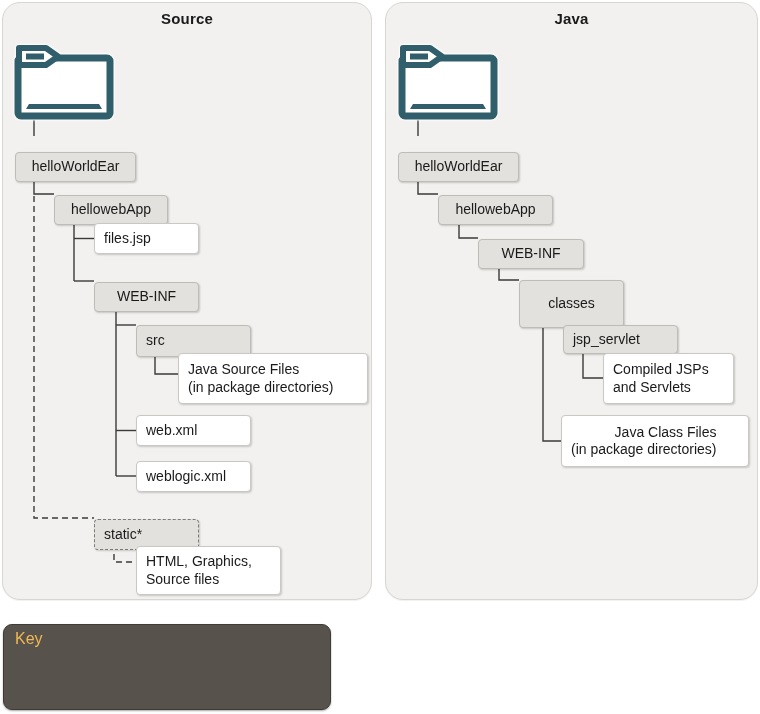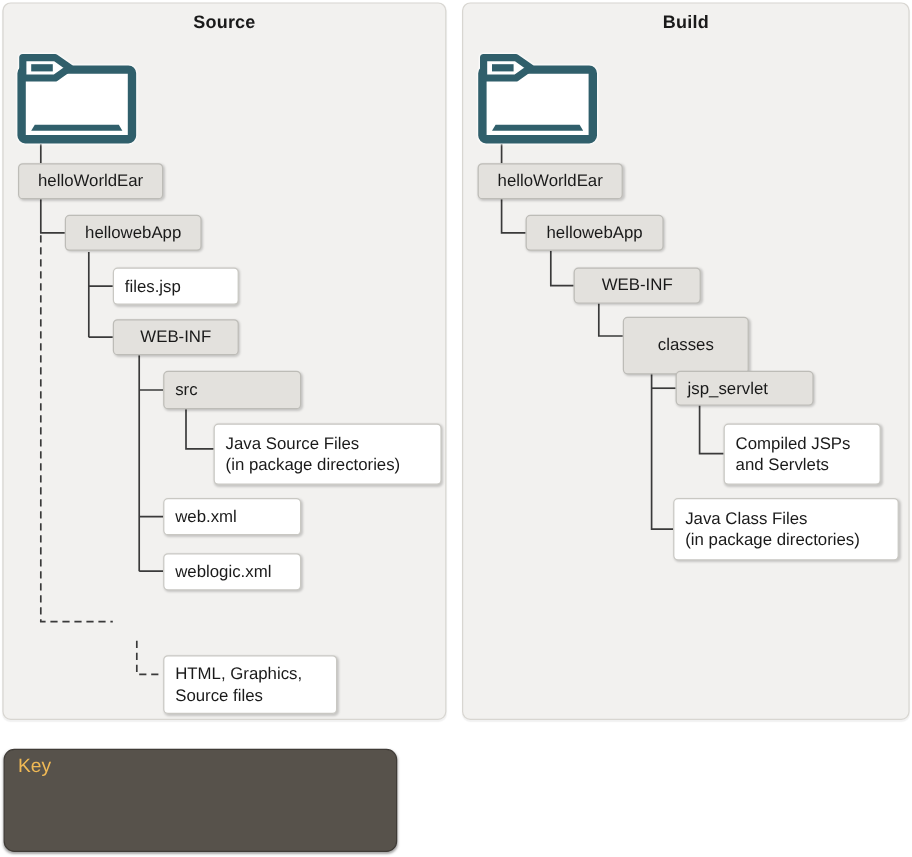--- a/index.html
+++ b/index.html
@@ -9,31 +9,31 @@
     --line:#3a3a3a; --folder-icon:#305f6b;
     --key-bg:#57524b; --key-border:#3f3b36; --key-title:#f0b955;
     --text:#1a1a1a;
   }
   *{margin:0;padding:0;box-sizing:border-box;}
   html,body{background:#fff;}
   body{font-family:"Liberation Sans","DejaVu Sans",sans-serif;color:var(--text);}
   .stage{position:relative;width:760px;height:714px;background:#fff;overflow:hidden;}
 
   .panel{position:absolute;background:var(--panel-bg);border:1px solid var(--panel-border);
-         border-radius:7px;box-shadow:0 1px 1px rgba(0,0,0,.06);}
+         border-radius:18px;box-shadow:0 1px 1px rgba(0,0,0,.06);}
   .panel-title{position:absolute;top:7px;left:0;right:0;text-align:center;
                font-size:15px;font-weight:700;letter-spacing:.2px;}
   .wires{position:absolute;left:0;top:0;pointer-events:none;}
   .wires .cl{fill:none;stroke:var(--line);stroke-width:1.4px;}
   .wires .dash{stroke-dasharray:6 4;}
 
   .node{position:absolute;display:flex;align-items:center;font-size:14px;
         border-radius:4px;line-height:1.22;white-space:pre-line;
         box-shadow:1px 1px 2px rgba(0,0,0,.18);}
-  .dir{background:var(--folder-box-bg);border:1px solid var(--folder-box-border);}
+  .dir{background:var(--folder-box-bg);border:1px solid var(--folder-box-border);margin-top:16px;}
   .file{background:var(--file-box-bg);border:1px solid var(--file-box-border);}
   .center{justify-content:center;}
   .lpad{padding-left:9px;padding-right:4px;}
   .dashed-box{border:1.5px dashed #7b7a76;}
 
   .folder-svg{position:absolute;filter:drop-shadow(0 0 1px #fff) drop-shadow(0 0 1px #fff);}
   .folder-svg .fstroke{fill:#fff;stroke:var(--folder-icon);}
   .folder-svg .ffill{fill:var(--folder-icon);}
 
   .keybox{position:absolute;background:var(--key-bg);border:1px solid var(--key-border);
@@ -82,27 +82,28 @@
 
     <div class="node dir lpad" style="left:133px;top:306px;width:115px;height:32px;"><span>src</span></div>
 
     <div class="node file lpad" style="left:175px;top:350px;width:190px;height:51px;"><span>Java Source Files
 (in package directories)</span></div>
 
     <div class="node file lpad" style="left:133px;top:412px;width:115px;height:31px;"><span>web.xml</span></div>
 
     <div class="node file lpad" style="left:133px;top:458px;width:115px;height:31px;"><span>weblogic.xml</span></div>
 
+    <div class="node dir dashed-box lpad" style="left:91px;top:500px;width:105px;height:31px;"><span>static*</span></div>
 
     <div class="node file lpad" style="left:133px;top:543px;width:145px;height:49px;"><span>HTML, Graphics,
 Source files</span></div>
   </section>
 
   <section class="panel" style="left:385px;top:2px;width:373px;height:598px;">
-    <div class="panel-title">Build</div>
+    <div class="panel-title">Java</div>
 
     <svg class="wires" width="373" height="598">
       <path class="cl" d="M32 117 V133"></path>
       <path class="cl" d="M32 163 V191 H52"></path>
       <path class="cl" d="M73 206 V235 H92"></path>
       <path class="cl" d="M113 250 V277 H133"></path>
       <path class="cl" d="M157 293 V438 H175"></path>
       <path class="cl" d="M157 320.5 H177"></path>
       <path class="cl" d="M197 335 V375 H217"></path>
     </svg>
@@ -120,21 +121,21 @@
 
     <div class="node dir center" style="left:92px;top:220px;width:106px;height:30px;"><span>WEB-INF</span></div>
 
     <div class="node dir center" style="left:133px;top:261px;width:105px;height:48px;"><span>classes</span></div>
 
     <div class="node dir lpad" style="left:177px;top:306px;width:115px;height:29px;"><span>jsp_servlet</span></div>
 
     <div class="node file lpad" style="left:217px;top:350px;width:131px;height:51px;"><span>Compiled JSPs
 and Servlets</span></div>
 
-    <div class="node file lpad" style="left:175px;top:412px;width:188px;height:52px;"><span>Java Class Files
+    <div class="node file lpad" style="left:175px;top:412px;width:188px;height:52px;text-align:right;"><span>Java Class Files
 (in package directories)</span></div>
   </section>
 
   <aside class="keybox" style="left:3px;top:624px;width:328px;height:86px;">
     <div class="key-title">Key</div>
   </aside>
 
 </div>
 
 </body></html>

